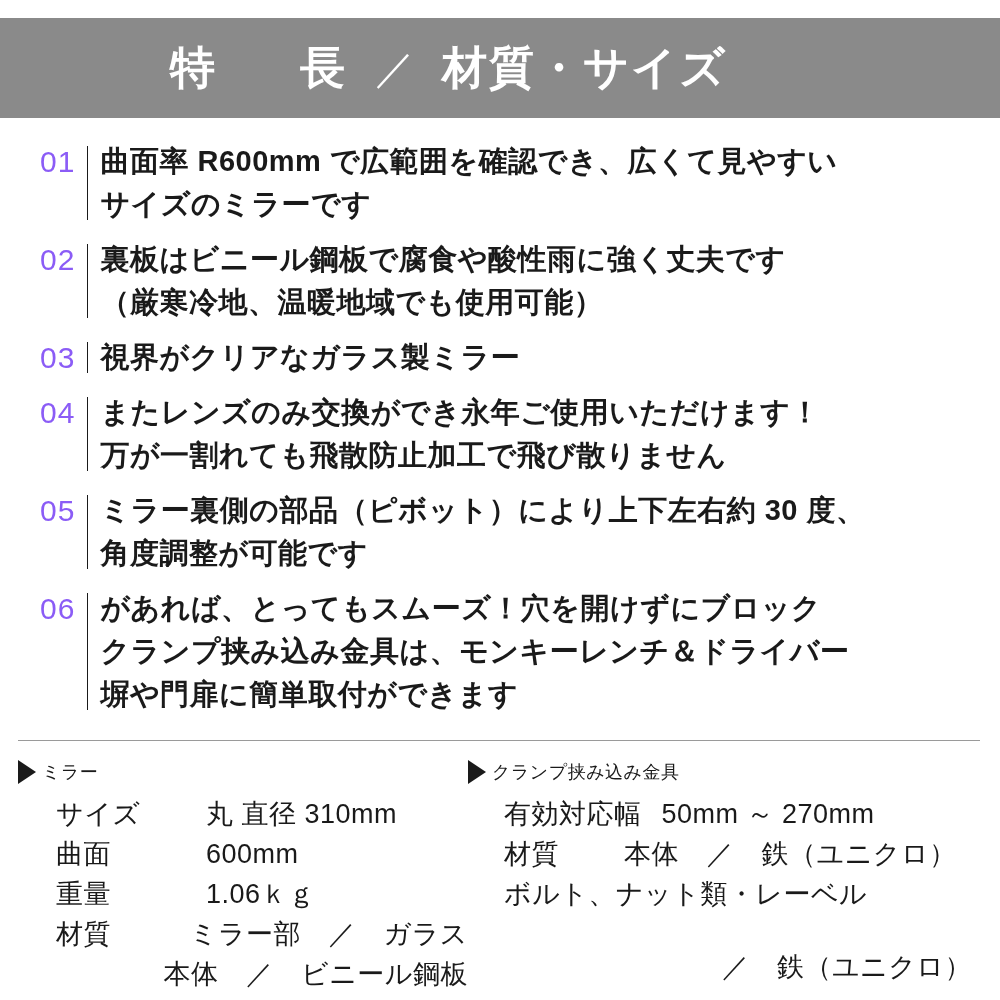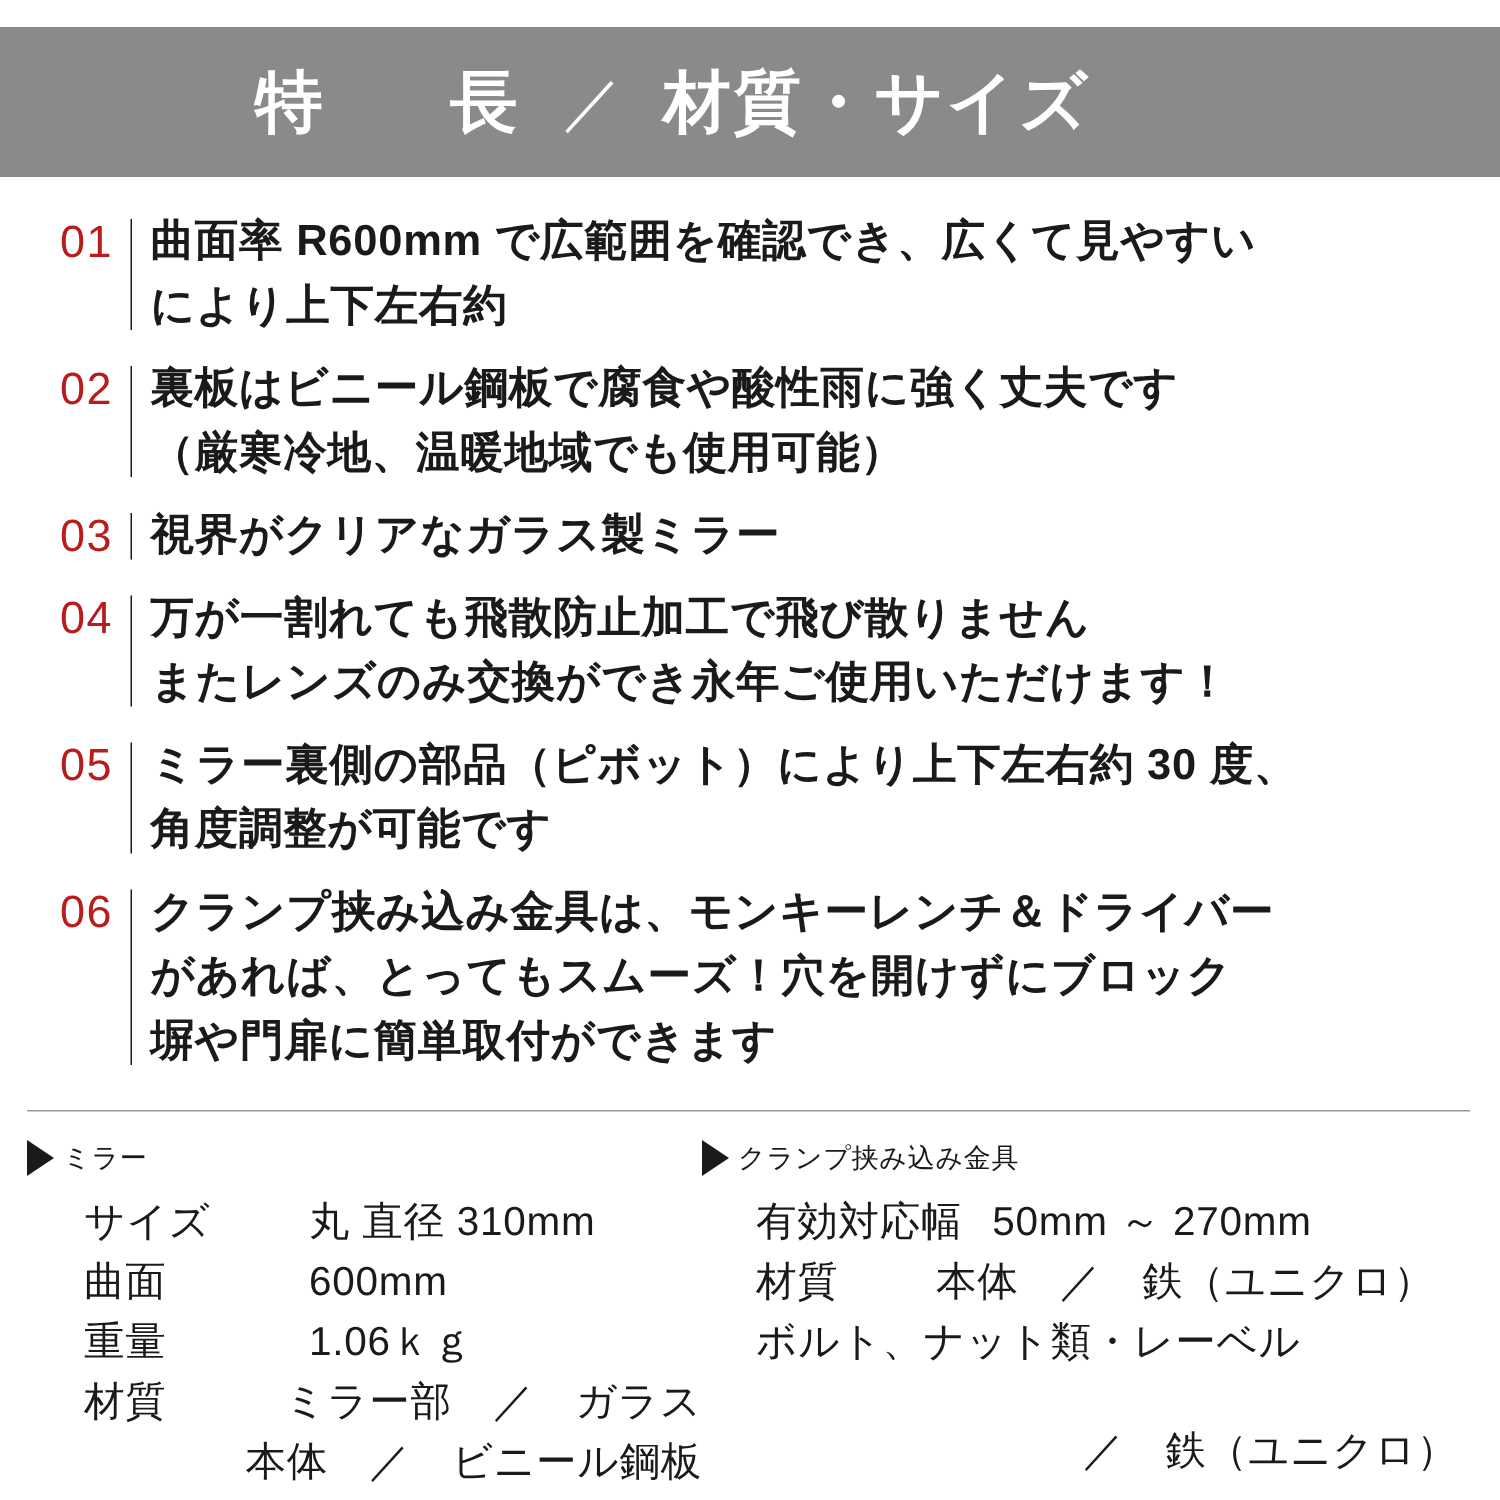--- a/index.html
+++ b/index.html
@@ -65,21 +65,21 @@
   .feature-row {
     display: flex;
     align-items: flex-start;
     margin-bottom: 12px;
   }
   .feature-num {
     flex: 0 0 auto;
     font-size: 30px;
     line-height: 43px;
     letter-spacing: 1px;
-    color: #b91c1c;
+    color: #8b5cf6;
   }
   .feature-bar {
     flex: 0 0 auto;
     width: 1px;
     align-self: stretch;
     background: #1a1a1a;
     margin: 6px 12px 6px 12px;
   }
   .feature-text {
     flex: 1 1 auto;
@@ -164,21 +164,21 @@
     </div>
   </div>
 
   <div class="features">
 
     <div class="feature-row">
       <span class="feature-num">01</span>
       <span class="feature-bar"></span>
       <span class="feature-text">
         <div>曲面率 R600mm で広範囲を確認でき、広くて見やすい</div>
-        <div>により上下左右約</div>
+        <div>サイズのミラーです</div>
       </span>
     </div>
 
     <div class="feature-row">
       <span class="feature-num">02</span>
       <span class="feature-bar"></span>
       <span class="feature-text">
         <div>裏板はビニール鋼板で腐食や酸性雨に強く丈夫です</div>
         <div>（厳寒冷地、温暖地域でも使用可能）</div>
       </span>
@@ -189,40 +189,40 @@
       <span class="feature-bar"></span>
       <span class="feature-text">
         <div>視界がクリアなガラス製ミラー</div>
       </span>
     </div>
 
     <div class="feature-row">
       <span class="feature-num">04</span>
       <span class="feature-bar"></span>
       <span class="feature-text">
+        <div>またレンズのみ交換ができ永年ご使用いただけます！</div>
         <div>万が一割れても飛散防止加工で飛び散りません</div>
-        <div>またレンズのみ交換ができ永年ご使用いただけます！</div>
       </span>
     </div>
 
     <div class="feature-row">
       <span class="feature-num">05</span>
       <span class="feature-bar"></span>
       <span class="feature-text">
         <div>ミラー裏側の部品（ピボット）により上下左右約 30 度、</div>
         <div>角度調整が可能です</div>
       </span>
     </div>
 
     <div class="feature-row">
       <span class="feature-num">06</span>
       <span class="feature-bar"></span>
       <span class="feature-text">
+        <div>があれば、とってもスムーズ！穴を開けずにブロック</div>
         <div>クランプ挟み込み金具は、モンキーレンチ＆ドライバー</div>
-        <div>があれば、とってもスムーズ！穴を開けずにブロック</div>
         <div>塀や門扉に簡単取付ができます</div>
       </span>
     </div>
 
   </div>
 
   <div class="divider"></div>
 
   <div class="specs">
 

